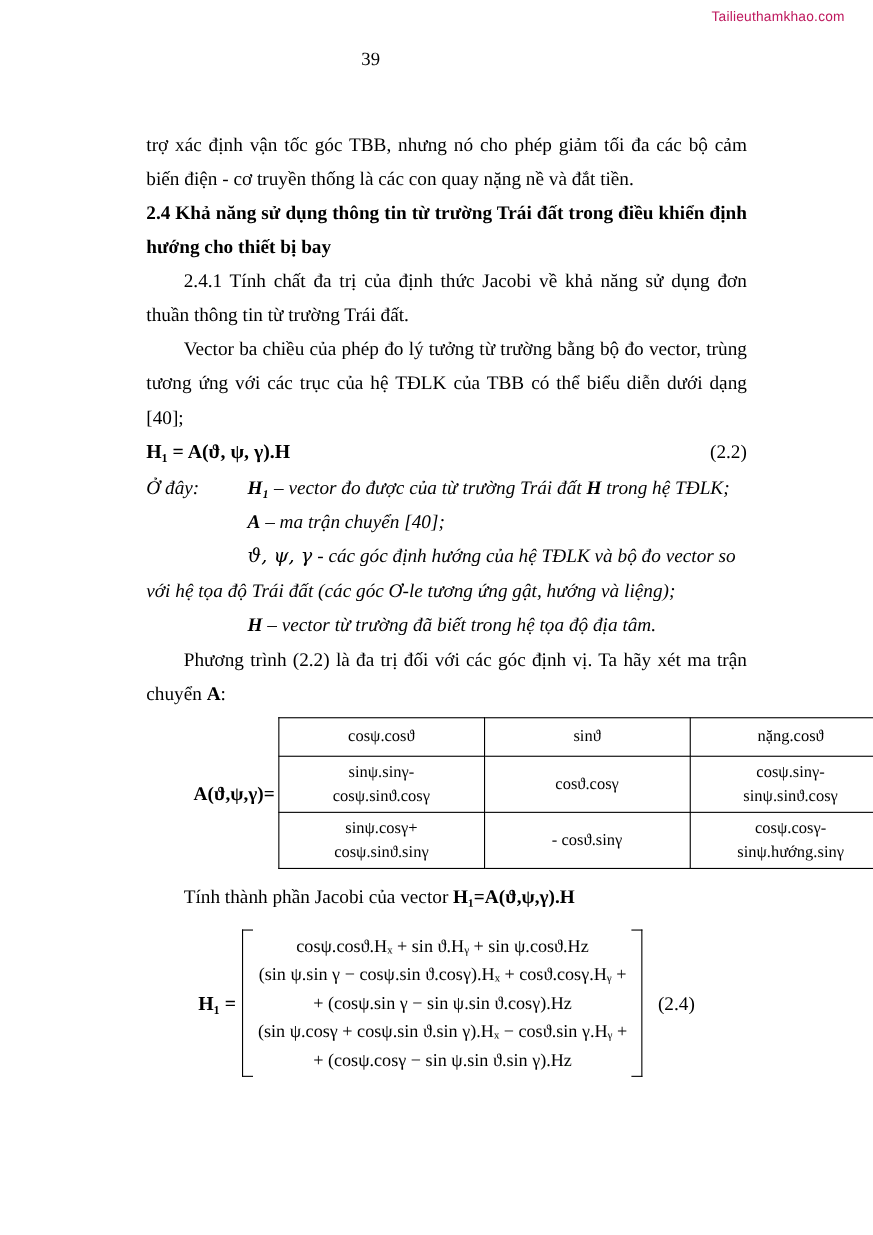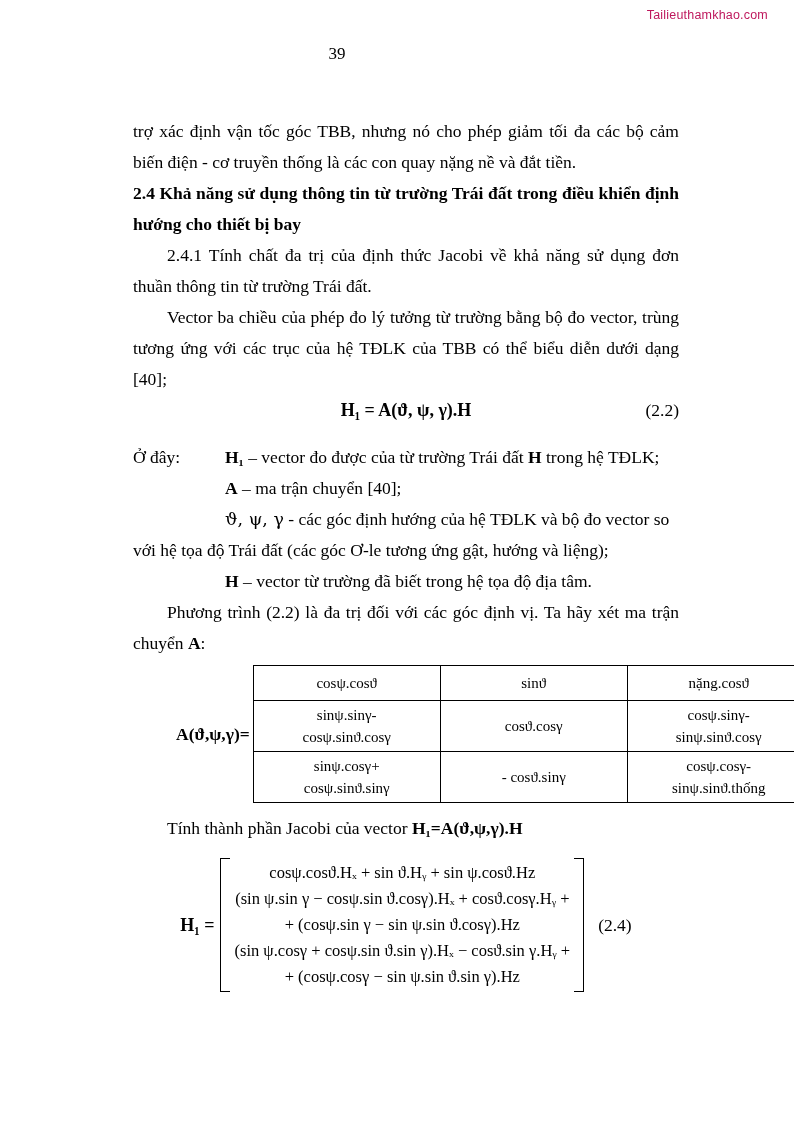--- a/index.html
+++ b/index.html
@@ -62,34 +62,33 @@
   .greek { font-family: "DejaVu Serif", "Liberation Serif", serif; }
 
   
   .eq-row {
     position: relative;
     width: 546px;
     line-height: 31px;
     font-size: 17.5px;
   }
   .eq-center {
-    text-align: center;
     font-weight: bold;
     font-size: 18px;
   }
   .eq-num {
     position: absolute;
     right: 0;
     top: 0;
     font-weight: normal;
     font-size: 17.5px;
   }
 
   
-  .defs { margin-top: 16px; }
+  .defs { margin-top: 2px; font-style: italic; }
   .def-line {
     font-size: 17.5px;
     line-height: 31px;
     text-align: justify;
   }
   .def-label { display: inline-block; width: 92px; }
   .def-hang { display: inline-block; width: 92px; }
 
   
   .matrix-block {
@@ -263,21 +262,21 @@
           <tr>
             <td class="c1">
               <div>sinψ.cosγ+</div>
               <div>cosψ.sinϑ.sinγ</div>
             </td>
             <td class="c2">
                 <div>- cosϑ.sinγ</div>
               </td>
             <td class="c3">
               <div>cosψ.cosγ-</div>
-              <div>sinψ.sinϑ.thống</div>
+              <div>sinψ.hướng.sinγ</div>
             </td>
           </tr>
         </tbody>
       </table>
 
       <div class="matrix-eqnum">(2.3)</div>
     </div>
 
     <p class="body-text" style="margin-top:10px"><span class="indent"></span><span>Tính thành phần Jacobi của vector </span><b>H₁=A(ϑ,ψ,γ).H</b></p>
 

